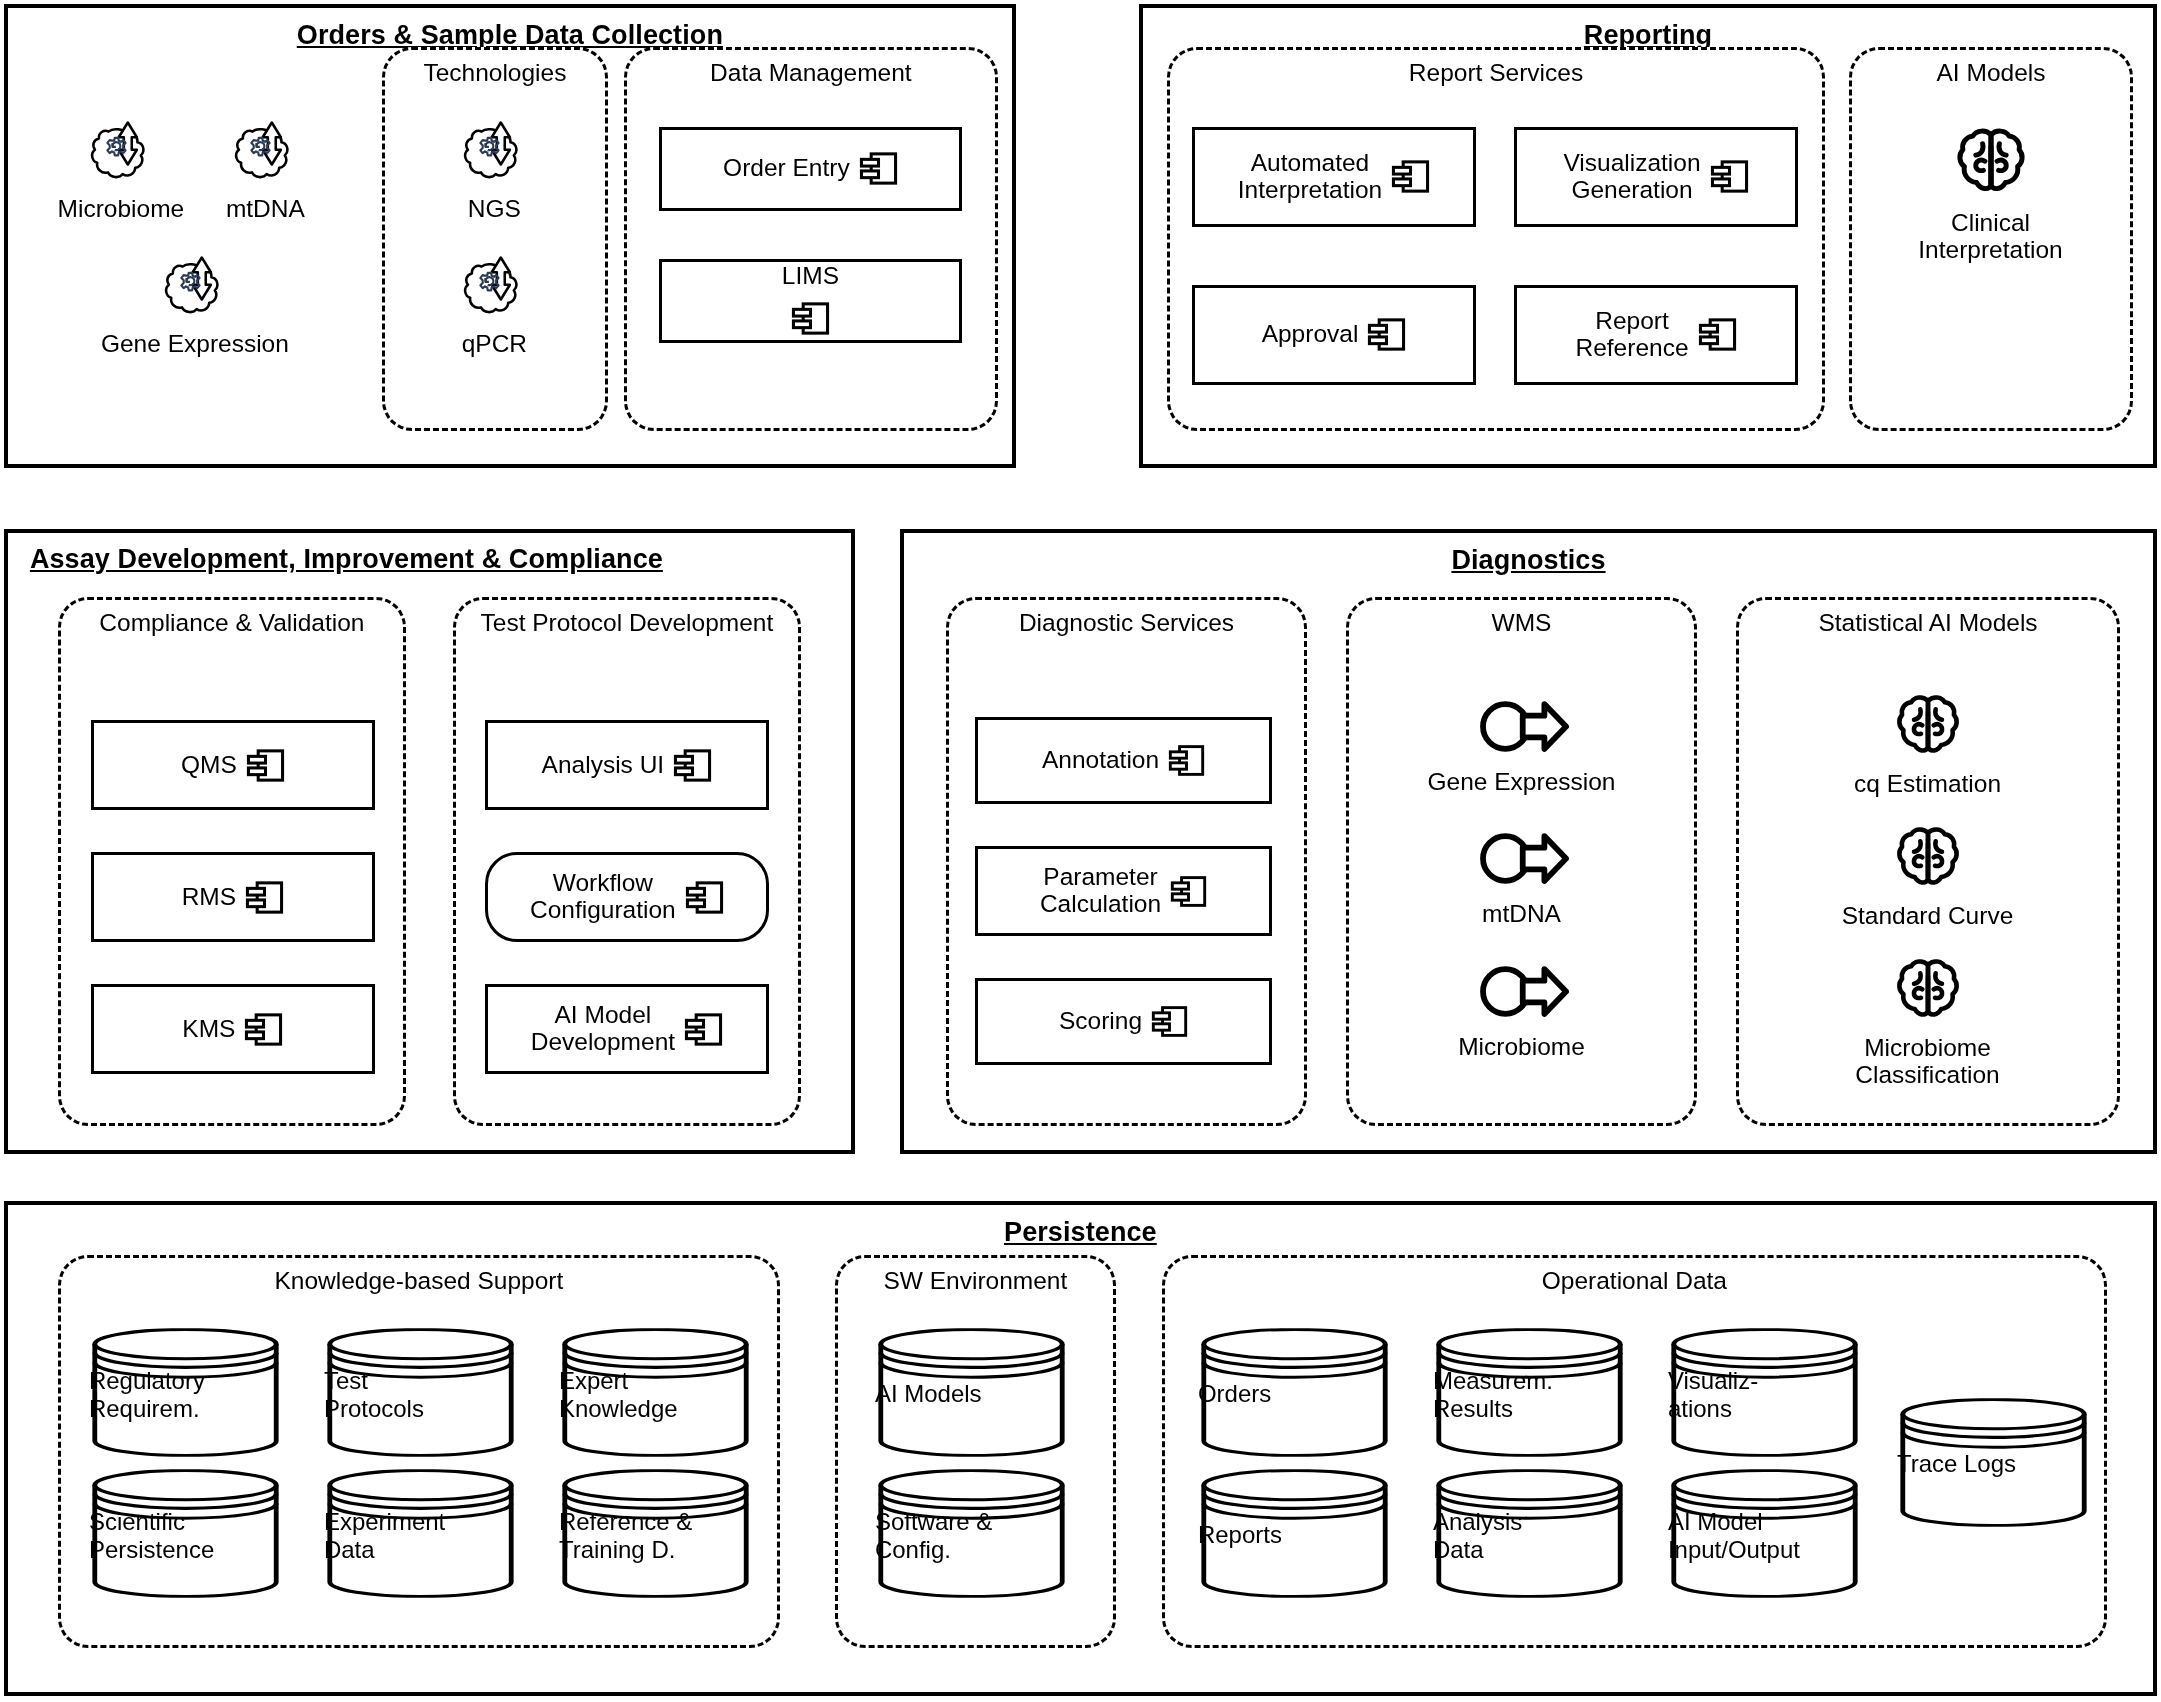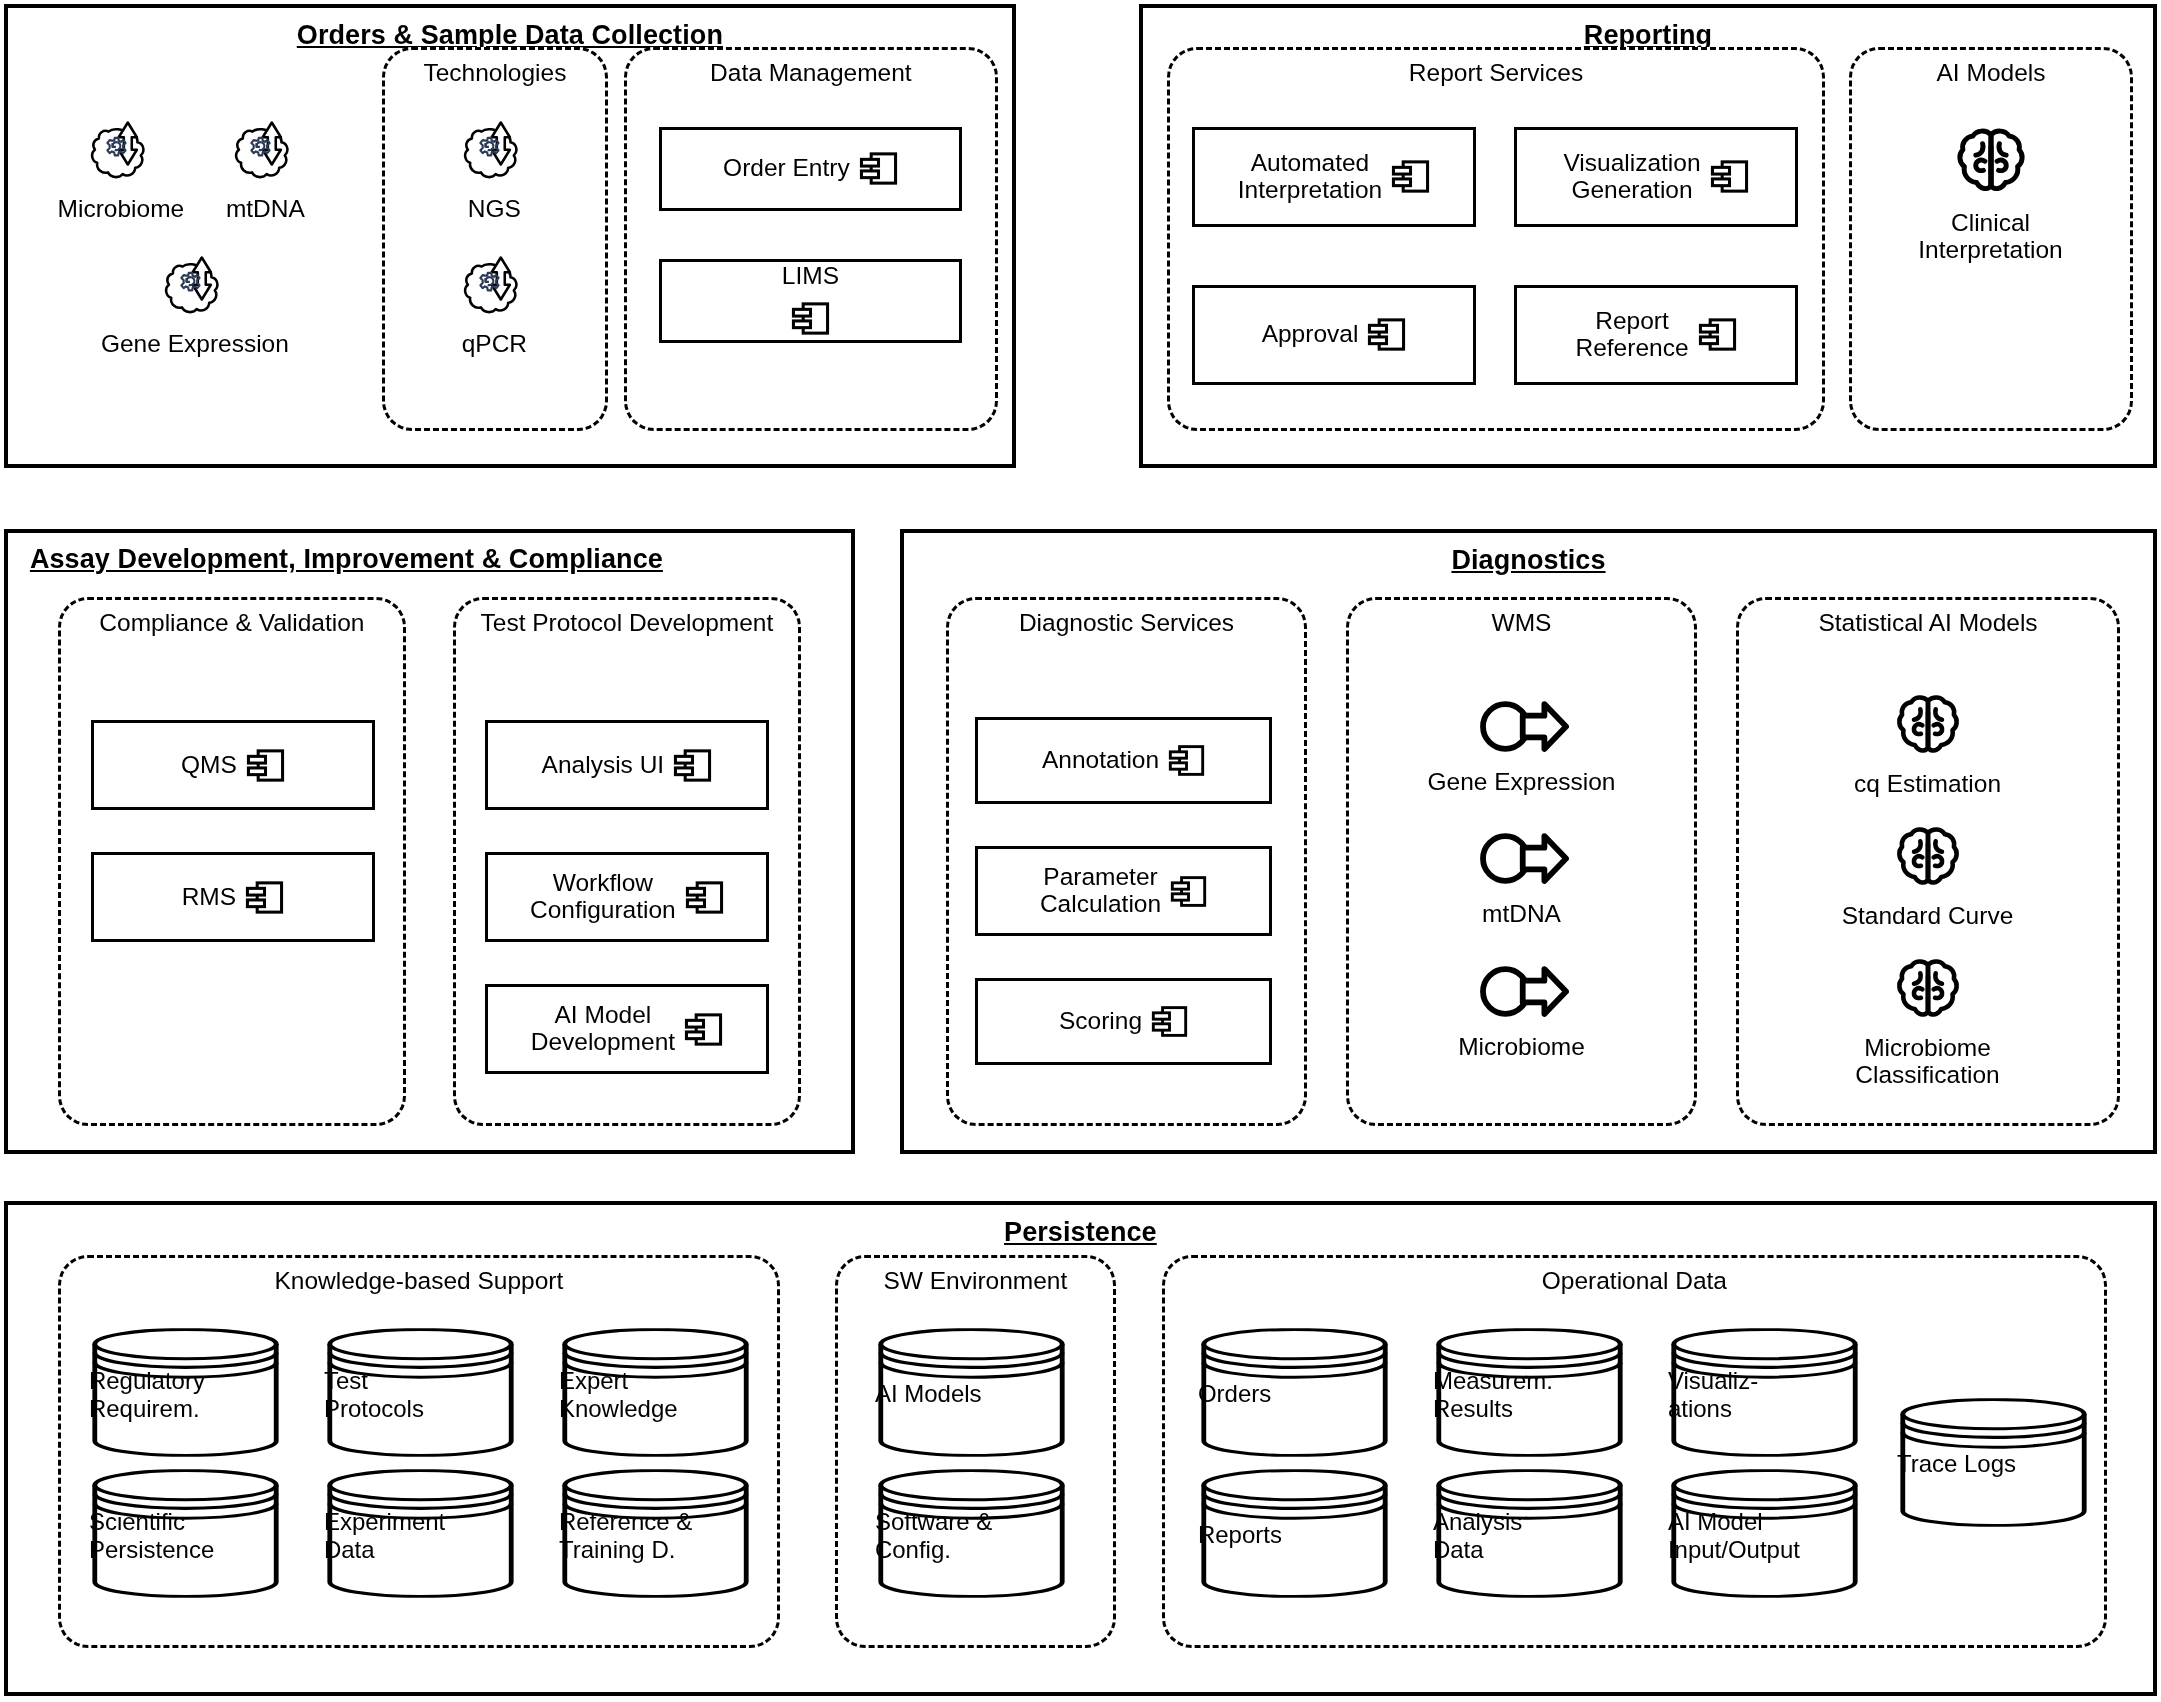--- a/index.html
+++ b/index.html
@@ -258,32 +258,38 @@
       <svg class="comp-ico" width="39" height="39" viewBox="0 0 60 60">
           <use href="#ico-component"></use>
         </svg>
     </div>
     <div class="component" style="left:83px; top:319px; width:284px; height:90px;">
       <div class="clabel">RMS</div>
       <svg class="comp-ico" width="39" height="39" viewBox="0 0 60 60">
           <use href="#ico-component"></use>
         </svg>
     </div>
+    <div class="component" style="left:83px; top:451px; width:284px; height:90px;">
+      <div class="clabel">KMS</div>
+      <svg class="comp-ico" width="39" height="39" viewBox="0 0 60 60">
+          <use href="#ico-component"></use>
+        </svg>
+    </div>
 
     <div class="group" style="left:445px; top:64px; width:348px; height:529px;">
       <div class="group-title">Test Protocol
 Development</div>
     </div>
     <div class="component" style="left:477px; top:187px; width:284px; height:90px;">
       <div class="clabel">Analysis UI</div>
       <svg class="comp-ico" width="39" height="39" viewBox="0 0 60 60">
           <use href="#ico-component"></use>
         </svg>
     </div>
-    <div class="component" style="left:477px; top:319px; width:284px; height:90px;">
+    <div class="component" style="left:477px; top:319px; width:284px; height:90px;border-radius:32px;">
       <div class="clabel">Workflow
 Configuration</div>
       <svg class="comp-ico" width="39" height="39" viewBox="0 0 60 60">
           <use href="#ico-component"></use>
         </svg>
     </div>
     <div class="component" style="left:477px; top:451px; width:284px; height:90px;">
       <div class="clabel">AI Model
 Development</div>
       <svg class="comp-ico" width="39" height="39" viewBox="0 0 60 60">

